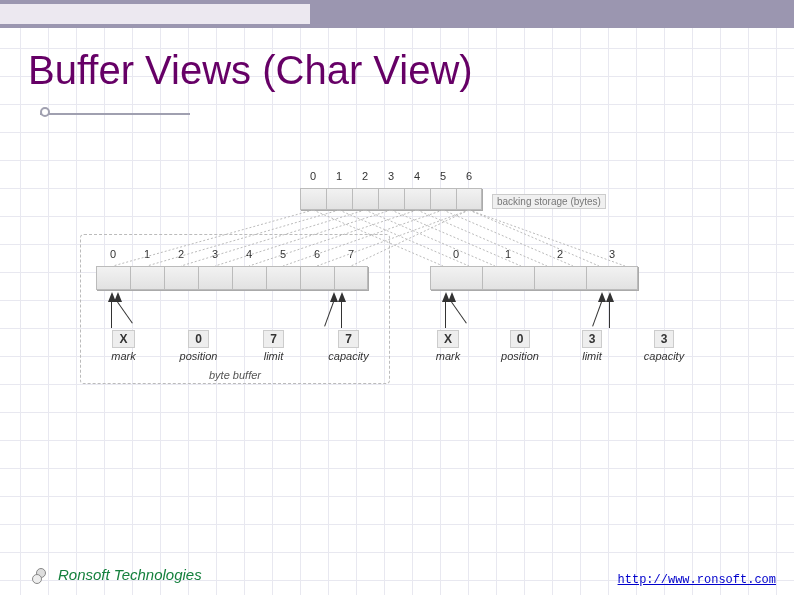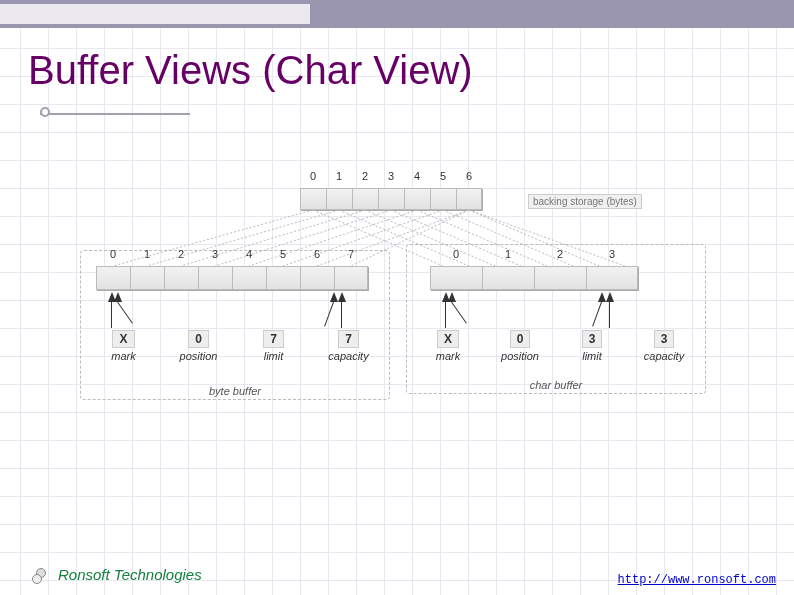--- a/index.html
+++ b/index.html
@@ -106,29 +106,28 @@
 .backing-idx { top: 0; left: 210px; }
 .backing-label {
   position: absolute;
   top: 24px;
   left: 402px;
   font-size: 10px;
   color: #777;
   background: #f0f0f0;
   border: 1px solid #ccc;
   padding: 1px 4px;
-  margin-left: 36px;
 }
 
 .buf-group {
   position: absolute;
   border: 1px dashed #bbb;
   border-radius: 4px;
 }
-.byte-group { top: 80px; left: -10px; width: 310px; height: 150px; }
+.byte-group { top: 64px; left: -10px; width: 310px; height: 150px; }
 .char-group { top: 74px; left: 316px; width: 300px; height: 150px; }
 .buf-label {
   position: absolute;
   bottom: 2px;
   width: 100%;
   text-align: center;
   font-size: 11px;
   font-style: italic;
   color: #555;
 }
@@ -264,23 +263,20 @@
     <div class="cell"></div>
     <div class="cell"></div>
     <div class="cell"></div>
     <div class="cell"></div>
     <div class="cell"></div>
   </div>
   <div class="backing-label">backing storage (bytes)</div>
 
   <div class="buf-group byte-group">
     <div class="buf-label">byte buffer</div>
-  </div>
-  <div class="buf-group char-group">
-    <div class="buf-label">char buffer</div>
   </div>
 
   <div class="idx-row byte-idx">
     <span>0</span>
     <span>1</span>
     <span>2</span>
     <span>3</span>
     <span>4</span>
     <span>5</span>
     <span>6</span>

